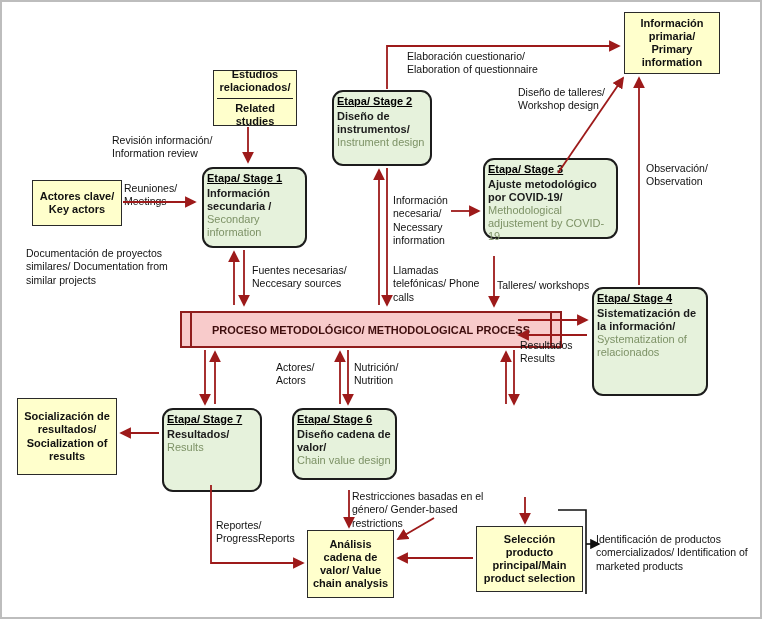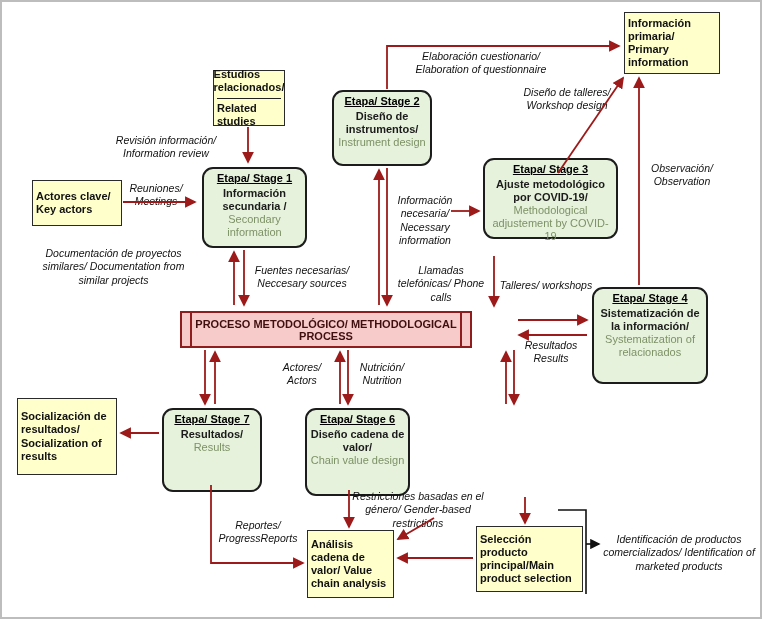--- a/index.html
+++ b/index.html
@@ -13,58 +13,57 @@
   *{margin:0;padding:0;box-sizing:border-box;}
   body{background:#e9e9e9;font-family:"Liberation Sans","DejaVu Sans",sans-serif;}
   .canvas{
     position:relative;width:762px;height:619px;background:#ffffff;
     border:2px solid #bdbdbd;overflow:hidden;
   }
   .ybox{
     position:absolute;background:var(--yellow_box);
     border:1.6px solid #2a2a2a;
     display:flex;flex-direction:column;justify-content:center;align-items:center;
-    text-align:left;font-weight:bold;font-size:11px;line-height:1.2;color:#111;
+    text-align:center;font-weight:bold;font-size:11px;line-height:1.2;color:#111;
     padding:2px 3px;
   }
   .gbox{
     position:absolute;background:var(--stage_box);
     border:2.2px solid var(--border_dark);border-radius:11px;
-    text-align:center;font-size:11px;line-height:1.18;color:#111;
+    font-size:11px;line-height:1.18;color:#111;
     padding:3px 3px 2px 3px;
   }
   .gbox .hdr{display:block;font-weight:bold;font-size:11px;text-decoration:underline;margin-bottom:2px;color:#000;}
   .gbox .es{display:block;font-weight:bold;color:#1b1b1b;}
   .gbox .en{display:block;font-weight:normal;color:var(--stage_en_text);}
   .banner{
     position:absolute;background:var(--banner_fill);
     border:2px solid #8f1d1d;
     display:flex;align-items:center;justify-content:center;
     font-weight:bold;font-size:11px;color:#3f0e0e;text-align:center;
   }
   .endcap{position:absolute;top:0;bottom:0;width:0;border-left:2px solid #8f1d1d;}
   .endcap.l{left:8px;} .endcap.r{right:8px;}
   .lbl{
     position:absolute;font-size:10.5px;line-height:1.28;color:#111;
-    text-align:center;
-    font-style:italic;
+    text-align:left;
   }
   .divider{width:100%;border-top:1.3px solid #222;margin:3px 0;}
   svg.wires{position:absolute;left:0;top:0;width:762px;height:619px;pointer-events:none;}
 </style>
 </head>
 <body>
 
 <div class="canvas">
 
   <div class="ybox" style="left:622px;top:10px;width:96px;height:62px">
     <span>Información primaria/ Primary information</span>
   </div>
 
-  <div class="ybox" style="left:211px;top:68px;width:72px;height:56px">
+  <div class="ybox" style="left:211px;top:68px;width:84px;height:56px">
     <span>Estudios relacionados/</span>
     <span class="divider"></span>
     <span>Related studies</span>
   </div>
 
   <div class="ybox" style="left:30px;top:178px;width:90px;height:46px">
     <span>Actores clave/ Key actors</span>
   </div>
 
   <div class="ybox" style="left:15px;top:396px;width:100px;height:77px">
@@ -90,40 +89,40 @@
     <span class="es">Diseño de instrumentos/</span>
     <span class="en">Instrument design</span>
   </div>
 
   <div class="gbox" style="left:481px;top:156px;width:135px;height:81px">
     <span class="hdr">Etapa/ Stage 3</span>
     <span class="es">Ajuste metodológico por COVID-19/</span>
     <span class="en">Methodological adjustement by COVID-19</span>
   </div>
 
-  <div class="gbox" style="left:590px;top:285px;width:116px;height:97px">
+  <div class="gbox" style="left:590px;top:285px;width:116px;height:109px">
     <span class="hdr">Etapa/ Stage 4</span>
     <span class="es">Sistematización de la información/</span>
     <span class="en">Systematization of relacionados</span>
   </div>
 
 
-  <div class="gbox" style="left:303px;top:406px;width:105px;height:88px">
+  <div class="gbox" style="left:290px;top:406px;width:105px;height:72px">
     <span class="hdr">Etapa/ Stage 6</span>
     <span class="es">Diseño cadena de valor/</span>
     <span class="en">Chain value design</span>
   </div>
 
   <div class="gbox" style="left:160px;top:406px;width:100px;height:84px">
     <span class="hdr">Etapa/ Stage 7</span>
     <span class="es">Resultados/</span>
     <span class="en">Results</span>
   </div>
 
-  <div class="banner" style="left:178px;top:309px;width:292px;height:37px">
+  <div class="banner" style="left:178px;top:309px;width:382px;height:37px">
     <span class="endcap l"></span>
     <span class="endcap r"></span>
     <span>PROCESO METODOLÓGICO/ METHODOLOGICAL PROCESS</span>
   </div>
 
   <div class="lbl" style="left:405px;top:48px;width:148px">Elaboración cuestionario/ Elaboration of questionnaire</div>
   <div class="lbl" style="left:516px;top:84px;width:98px">Diseño de talleres/ Workshop design</div>
   <div class="lbl" style="left:110px;top:132px;width:108px">Revisión información/ Information review</div>
   <div class="lbl" style="left:122px;top:180px;width:64px">Reuniones/ Meetings</div>
   <div class="lbl" style="left:644px;top:160px;width:72px">Observación/ Observation</div>

